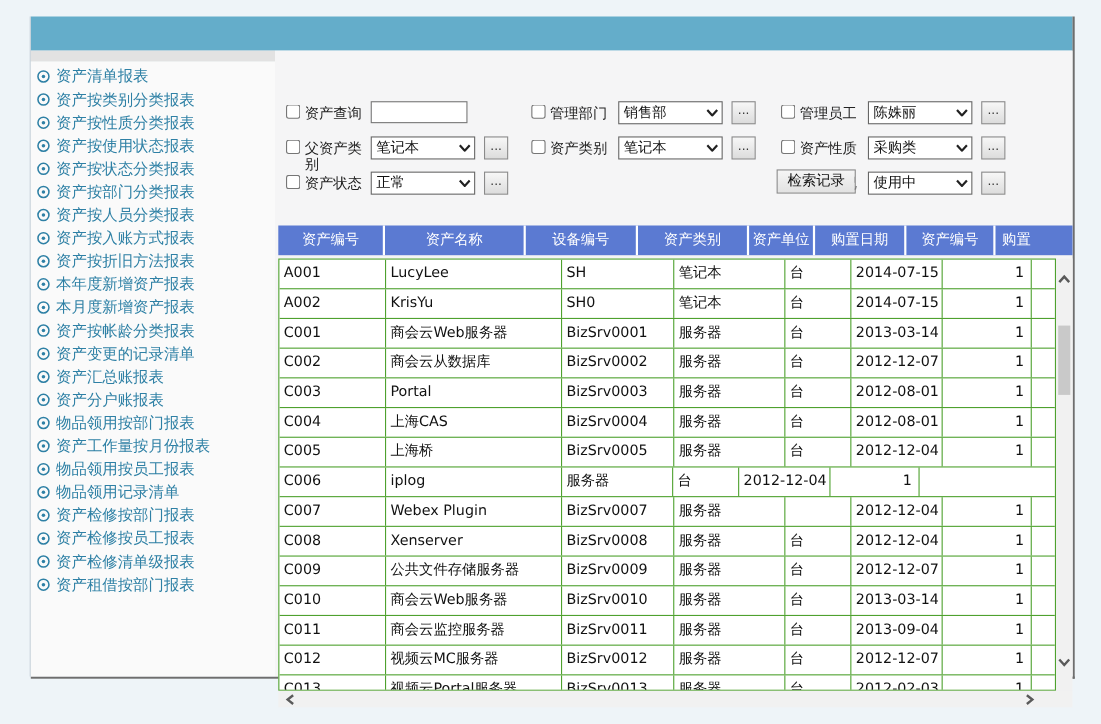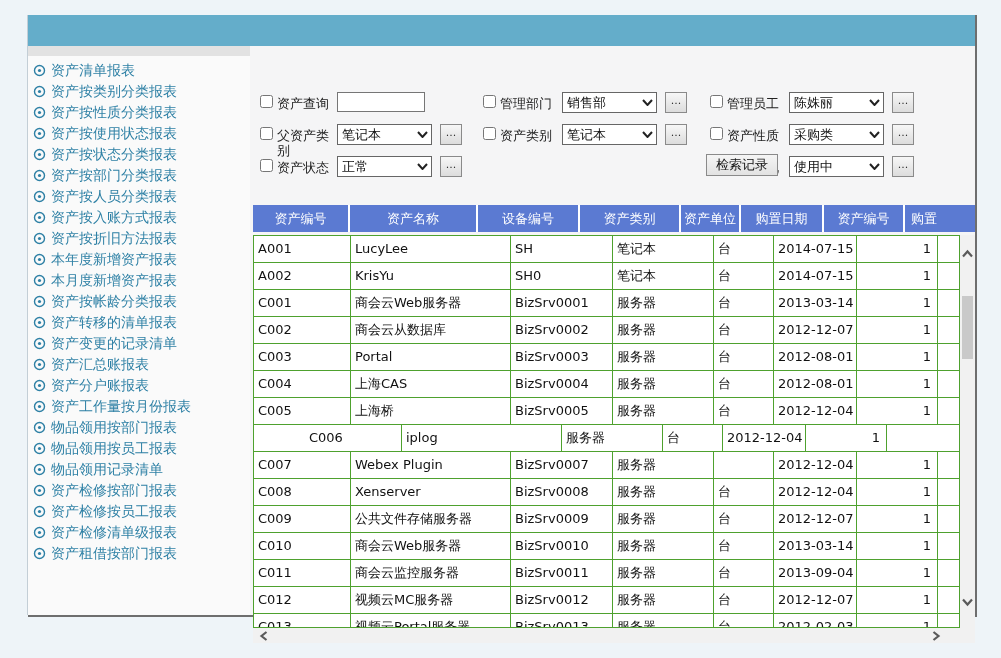--- a/index.html
+++ b/index.html
@@ -11,21 +11,21 @@
   }
   .abs{position:absolute;}
   
   .titlebar{left:28px;top:15px;width:947px;height:31px;background:#64adca;}
   .frame-right{left:975px;top:15px;width:2px;height:602px;background:#6e6e6e;}
   .frame-bottom{left:28px;top:615px;width:949px;height:2px;background:#6e6e6e;}
   .frame-left{left:27px;top:15px;width:1px;height:600px;background:#c3ced6;}
   
   .sidebar-strip{left:28px;top:46px;width:222px;height:10px;background:#e2e2e2;}
   .sidebar{left:28px;top:56px;width:222px;height:559px;background:#fafafa;overflow:hidden;}
-  .sb-list{list-style:none;margin:0;padding:4px 0 0 0;}
+  .sb-list{list-style:none;margin:0;padding:4px 0 0 0;font-family:Liberation Mono, monospace;}
   .sb-item{height:21px;line-height:21px;white-space:nowrap;cursor:pointer;}
   .sb-icon{display:inline-block;width:13px;height:13px;margin:0 5px 0 5px;vertical-align:-2px;}
   .sb-label{color:#2e80a5;font-size:14px;}
   .chev{position:absolute;}
   
   .main{left:250px;top:46px;width:725px;height:569px;background:#f5f5f6;}
   .main .abs{position:absolute;margin-top:28px;}
   
   .cb{width:13px;height:13px;margin:0;border:1px solid #555;background:#fff;}
   .flabel{width:56px;font-size:13px;line-height:15px;color:#222;display:inline-block;}
@@ -39,21 +39,21 @@
   .btn{width:72px;height:22px;box-sizing:border-box;border:1px solid #8a8a8a;
        background:linear-gradient(#f5f5f5,#e2e2e2);font-size:13px;line-height:20px;
        text-align:center;color:#111;cursor:pointer;}
   
   .thead{left:3px;top:131px;width:722px;height:27px;background:#5b7ad2;display:flex;}
   .th{height:27px;line-height:27px;color:#fff;text-align:center;font-size:13px;
       border-right:2px solid #fff;box-sizing:border-box;overflow:hidden;white-space:nowrap;}
   .th:last-child{border-right:none;}
   .tgrid{left:3px;top:161px;width:707px;height:393px;background:#fff;
          border:1px solid #4ea12e;box-sizing:border-box;overflow:hidden;}
-  .trow{display:flex;height:27px;border-bottom:1px solid #4ea12e;box-sizing:border-box;justify-content:center;}
+  .trow{display:flex;height:27px;border-bottom:1px solid #4ea12e;box-sizing:border-box;}
   .td{height:26px;line-height:26px;border-right:1px solid #4ea12e;box-sizing:border-box;
       padding-left:4px;overflow:hidden;white-space:nowrap;font-size:13px;color:#111;}
   .td.num{text-align:right;padding-right:6px;padding-left:0;}
   .td:last-child{border-right:none;}
   
   .vsb{left:710px;top:161px;width:15px;height:393px;background:#f1f1f1;}
   .vsb-thumb{left:2px;top:33px;width:11px;height:63px;background:#c9c9c9;}
   .hsb{left:3px;top:554px;width:722px;height:15px;background:#f1f1f1;}
   .hsb-thumb{left:29px;top:2px;width:265px;height:11px;background:#c9c9c9;}
 </style>
@@ -112,41 +112,37 @@
             <circle cx="6.5" cy="6.5" r="5" fill="none" stroke="#2e80a5" stroke-width="1.4"></circle>
             <circle cx="6.5" cy="6.5" r="1.6" fill="#2e80a5"></circle>
           </svg></span><span class="sb-label">本月度新增资产报表</span></li>
       <li class="sb-item"><span class="sb-icon"><svg width="13" height="13" viewBox="0 0 13 13">
             <circle cx="6.5" cy="6.5" r="5" fill="none" stroke="#2e80a5" stroke-width="1.4"></circle>
             <circle cx="6.5" cy="6.5" r="1.6" fill="#2e80a5"></circle>
           </svg></span><span class="sb-label">资产按帐龄分类报表</span></li>
       <li class="sb-item"><span class="sb-icon"><svg width="13" height="13" viewBox="0 0 13 13">
             <circle cx="6.5" cy="6.5" r="5" fill="none" stroke="#2e80a5" stroke-width="1.4"></circle>
             <circle cx="6.5" cy="6.5" r="1.6" fill="#2e80a5"></circle>
-          </svg></span><span class="sb-label">资产转移的清单报表</span></li>
-      <li class="sb-item"><span class="sb-icon"><svg width="13" height="13" viewBox="0 0 13 13">
-            <circle cx="6.5" cy="6.5" r="5" fill="none" stroke="#2e80a5" stroke-width="1.4"></circle>
-            <circle cx="6.5" cy="6.5" r="1.6" fill="#2e80a5"></circle>
           </svg></span><span class="sb-label">资产变更的记录清单</span></li>
       <li class="sb-item"><span class="sb-icon"><svg width="13" height="13" viewBox="0 0 13 13">
             <circle cx="6.5" cy="6.5" r="5" fill="none" stroke="#2e80a5" stroke-width="1.4"></circle>
             <circle cx="6.5" cy="6.5" r="1.6" fill="#2e80a5"></circle>
           </svg></span><span class="sb-label">资产汇总账报表</span></li>
       <li class="sb-item"><span class="sb-icon"><svg width="13" height="13" viewBox="0 0 13 13">
             <circle cx="6.5" cy="6.5" r="5" fill="none" stroke="#2e80a5" stroke-width="1.4"></circle>
             <circle cx="6.5" cy="6.5" r="1.6" fill="#2e80a5"></circle>
           </svg></span><span class="sb-label">资产分户账报表</span></li>
       <li class="sb-item"><span class="sb-icon"><svg width="13" height="13" viewBox="0 0 13 13">
             <circle cx="6.5" cy="6.5" r="5" fill="none" stroke="#2e80a5" stroke-width="1.4"></circle>
             <circle cx="6.5" cy="6.5" r="1.6" fill="#2e80a5"></circle>
+          </svg></span><span class="sb-label">物品领用按部门报表</span></li>
+      <li class="sb-item"><span class="sb-icon"><svg width="13" height="13" viewBox="0 0 13 13">
+            <circle cx="6.5" cy="6.5" r="5" fill="none" stroke="#2e80a5" stroke-width="1.4"></circle>
+            <circle cx="6.5" cy="6.5" r="1.6" fill="#2e80a5"></circle>
           </svg></span><span class="sb-label">资产工作量按月份报表</span></li>
-      <li class="sb-item"><span class="sb-icon"><svg width="13" height="13" viewBox="0 0 13 13">
-            <circle cx="6.5" cy="6.5" r="5" fill="none" stroke="#2e80a5" stroke-width="1.4"></circle>
-            <circle cx="6.5" cy="6.5" r="1.6" fill="#2e80a5"></circle>
-          </svg></span><span class="sb-label">物品领用按部门报表</span></li>
       <li class="sb-item"><span class="sb-icon"><svg width="13" height="13" viewBox="0 0 13 13">
             <circle cx="6.5" cy="6.5" r="5" fill="none" stroke="#2e80a5" stroke-width="1.4"></circle>
             <circle cx="6.5" cy="6.5" r="1.6" fill="#2e80a5"></circle>
           </svg></span><span class="sb-label">物品领用按员工报表</span></li>
       <li class="sb-item"><span class="sb-icon"><svg width="13" height="13" viewBox="0 0 13 13">
             <circle cx="6.5" cy="6.5" r="5" fill="none" stroke="#2e80a5" stroke-width="1.4"></circle>
             <circle cx="6.5" cy="6.5" r="1.6" fill="#2e80a5"></circle>
           </svg></span><span class="sb-label">物品领用记录清单</span></li>
       <li class="sb-item"><span class="sb-icon"><svg width="13" height="13" viewBox="0 0 13 13">
             <circle cx="6.5" cy="6.5" r="5" fill="none" stroke="#2e80a5" stroke-width="1.4"></circle>

